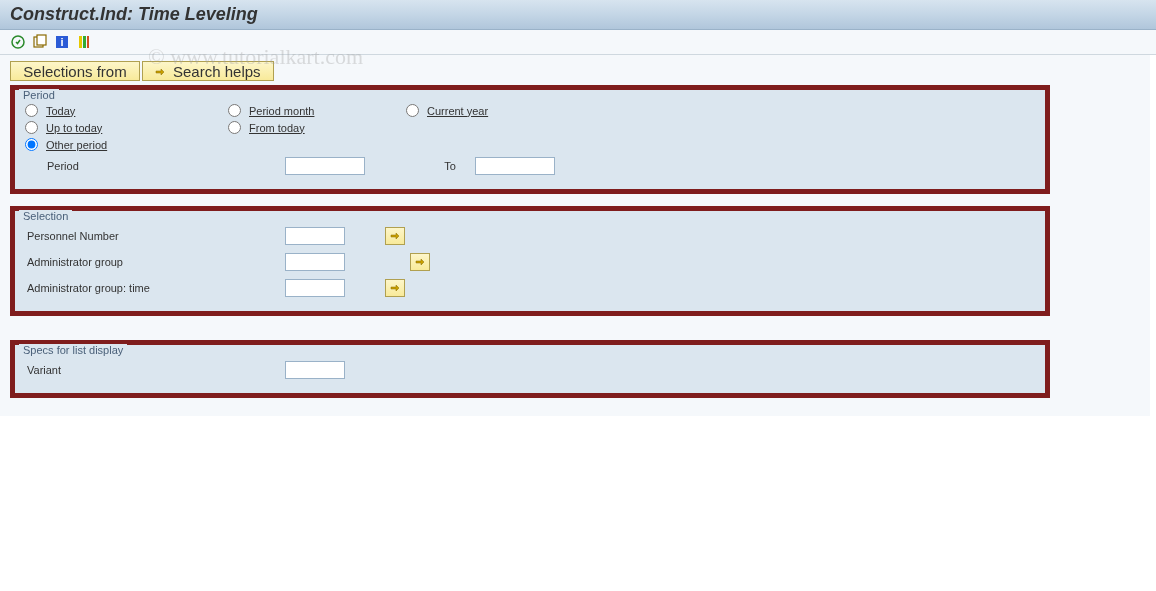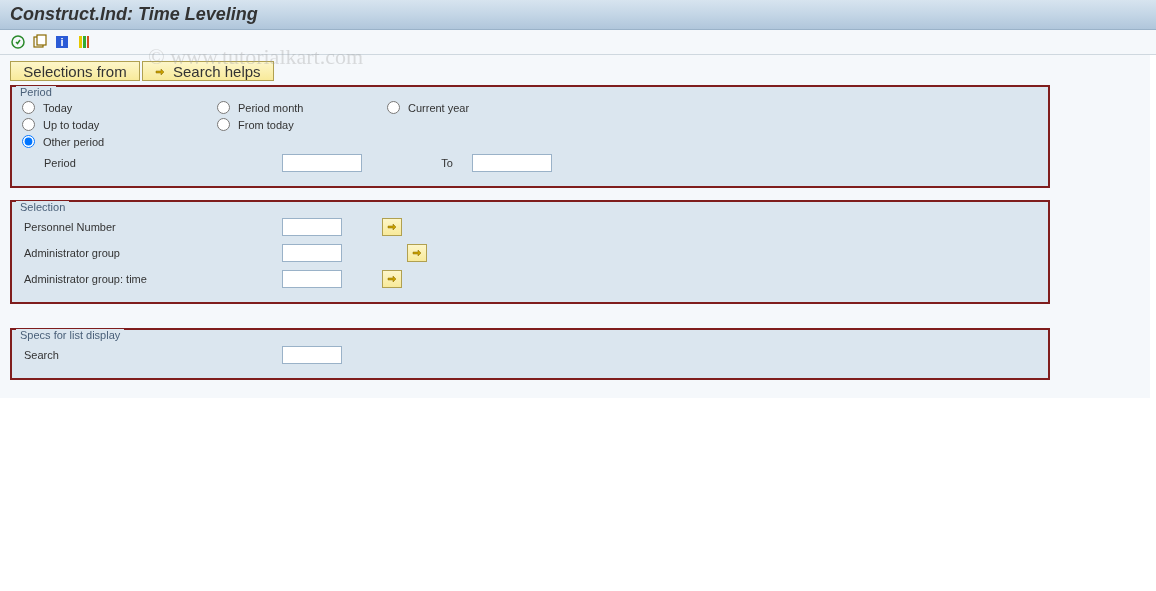--- a/index.html
+++ b/index.html
@@ -58,42 +58,43 @@
     cursor: pointer;
     color: #333;
     min-width: 130px;
   }
   .sap-btn .arrow {
     margin-right: 8px;
     color: #9d8b00;
     font-weight: bold;
   }
   .group-box {
-    border: 2px solid #7f1d1d;
+    border: 5px solid #7f1d1d;
     background: #dbe6ef;
     margin-bottom: 12px;
     position: relative;
     width: 1040px;
   }
   .group-title {
     position: absolute;
     top: -1px;
     left: 4px;
     background: #dbe6ef;
     padding: 0 4px;
     color: #4a6079;
     font-size: 11px;
   }
   .group-body {
     padding: 14px 10px 8px 10px;
   }
   .radio-row {
     display: flex;
-    gap: 0;
+    gap: 8px;
     margin-bottom: 4px;
+    text-decoration: underline;
   }
   .radio-cell {
     display: flex;
     align-items: center;
     gap: 4px;
   }
   .radio-cell.c1 { width: 195px; }
   .radio-cell.c2 { width: 170px; }
   .radio-cell.c3 { width: 180px; }
   input[type=radio] {
@@ -281,19 +282,19 @@
       </div>
     </div>
   </div>
 
   <div style="height:12px"></div>
 
   <div class="group-box">
     <div class="group-title">Specs for list display</div>
     <div class="group-body">
       <div class="field-row">
-        <span class="field-label" style="padding-left:2px">Search</span>
+        <span class="field-label" style="padding-left:2px">Variant</span>
         <input type="text" style="width: 60px;" value="">
       </div>
     </div>
   </div>
 
 </div>
 
 </body></html>

